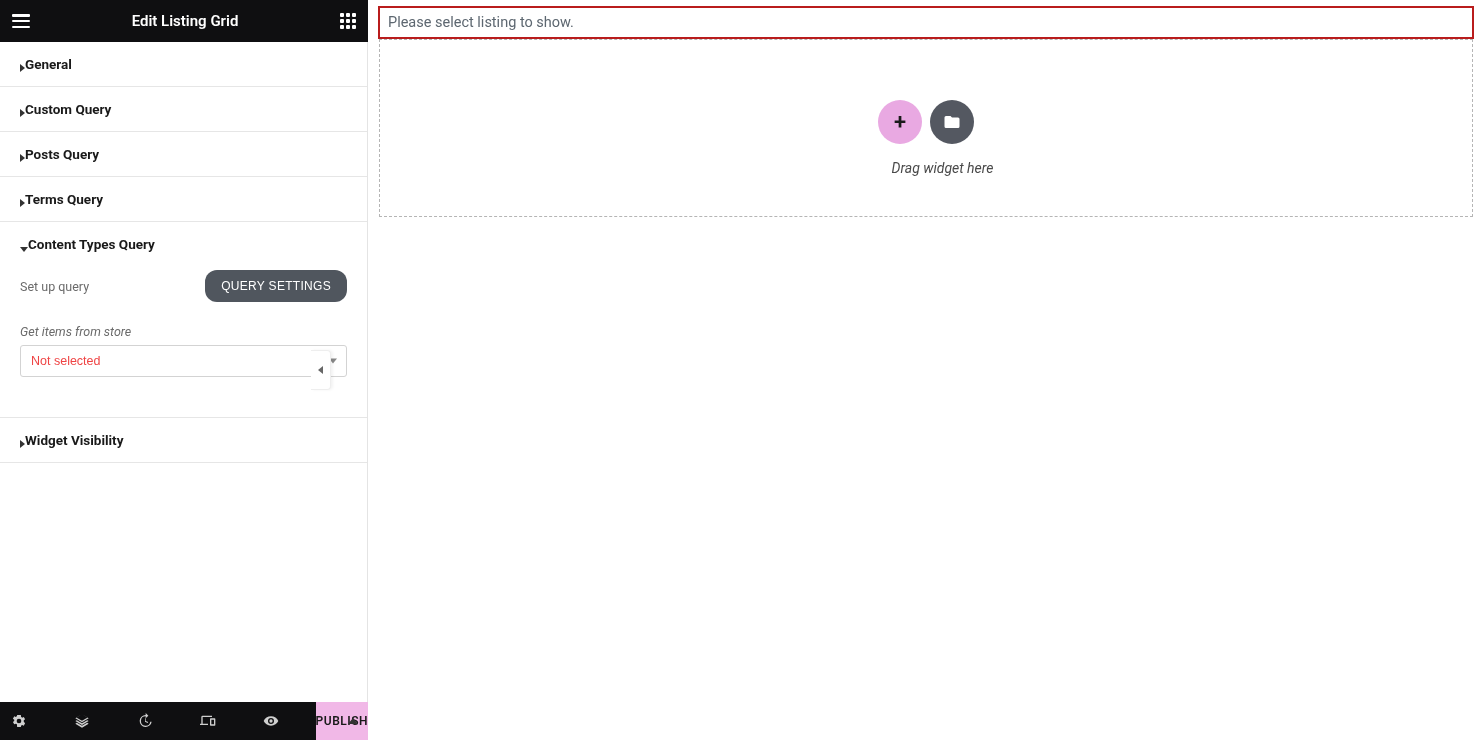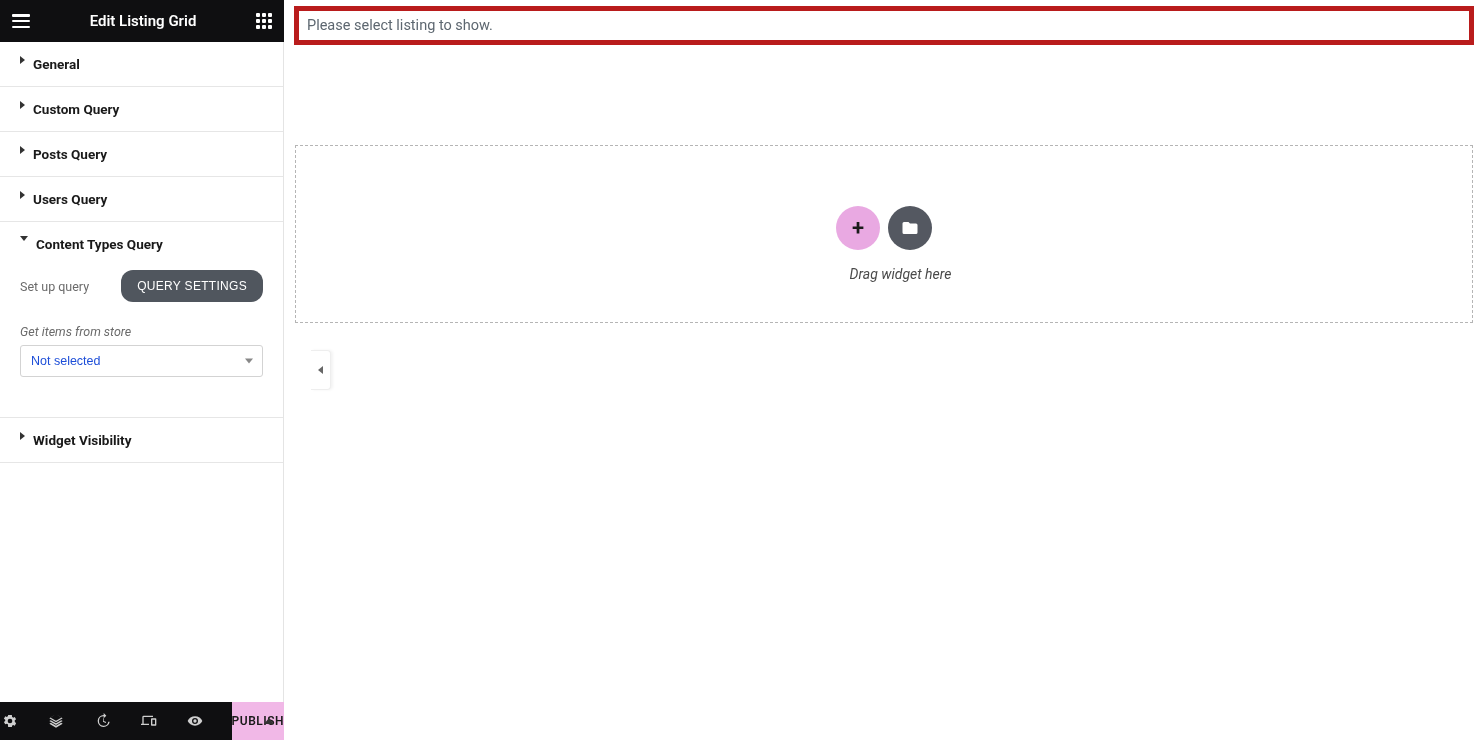--- a/index.html
+++ b/index.html
@@ -1,60 +1,60 @@
 <!DOCTYPE html>
 <html><head>
 <meta charset="utf-8">
 <style>
   * { box-sizing: border-box; margin: 0; padding: 0; }
   html, body { height: 100%; width: 100%; font-family: -apple-system, BlinkMacSystemFont, "Segoe UI", Roboto, Helvetica, Arial, sans-serif; font-size: 13px; color: #222; }
   body { display: flex; overflow: hidden; }
 
   
-  .sidebar { width: 284px; height: 100%; display: flex; flex-direction: column; background: #fff; position: relative; }
+  .sidebar { width: 368px; height: 100%; display: flex; flex-direction: column; background: #fff; position: relative; }
   .sidebar-header { height: 42px; background: #0f0f11; color: #fff; display: flex; align-items: center; justify-content: space-between; padding: 0 12px; }
   .sidebar-header .title { font-weight: 600; font-size: 15px; flex: 1; text-align: center; }
   .hamburger, .grid-icon { width: 18px; height: 14px; display: flex; flex-direction: column; justify-content: space-between; cursor: pointer; }
   .hamburger span { display: block; height: 2.5px; background: #fff; border-radius: 1px; }
   .grid3 { width: 16px; height: 16px; display: grid; grid-template-columns: repeat(3,1fr); grid-template-rows: repeat(3,1fr); gap: 2px; cursor: pointer; }
   .grid3 span { background: #fff; width: 100%; height: 100%; border-radius: 1px; }
 
   .panel-scroll { flex: 1; overflow: auto; border-right: 1px solid #e4e4e4; }
   .section { border-bottom: 1px solid #e6e6e6; }
-  .section-header { display: flex; align-items: flex-start; padding: 14px 20px; cursor: pointer; font-weight: 700; font-size: 13.5px; color: #1a1a1a; gap: 8px; }
+  .section-header { display: flex; align-items: flex-end; padding: 14px 20px; cursor: pointer; font-weight: 700; font-size: 13.5px; color: #1a1a1a; }
   .caret-right { width: 0; height: 0; border-top: 4px solid transparent; border-bottom: 4px solid transparent; border-left: 5px solid #333; }
   .caret-down { width: 0; height: 0; border-left: 4px solid transparent; border-right: 4px solid transparent; border-top: 5px solid #333; }
   .section.expanded { border-bottom: none; }
   .section.container-group { border-top: 1px solid #e6e6e6; }
 
   .section-body { padding: 4px 20px 40px 20px; display: flex; flex-direction: column; gap: 14px; }
   .row-flex { display: flex; align-items: center; justify-content: space-between; }
   .label-sm { color: #6b6b6b; font-size: 12.5px; }
   .btn-dark { background: #50565e; color: #fff; border: none; padding: 9px 16px; font-size: 12px; letter-spacing: 0.3px; border-radius: 12px; cursor: pointer; white-space: nowrap; }
   .field-label { color: #6b6b6b; font-size: 12.5px; margin-top: 8px; font-style: italic; }
   .select-wrap { position: relative; margin-top: 6px; }
-  .select-wrap select { width: 100%; appearance: none; -webkit-appearance: none; padding: 8px 28px 8px 10px; border: 1px solid #d3d3d3; border-radius: 3px; background: #fff; font-size: 12.5px; color: #1d4ed8; cursor: pointer; }
+  .select-wrap select { width: 100%; appearance: none; -webkit-appearance: none; padding: 8px 28px 8px 10px; border: 1px solid #d3d3d3; border-radius: 3px; background: #fff; font-size: 12.5px; color: #ef4444; cursor: pointer; }
   .select-caret { position: absolute; right: 10px; top: 50%; transform: translateY(-50%); pointer-events: none; width: 0; height: 0; border-left: 4px solid transparent; border-right: 4px solid transparent; border-top: 5px solid #888; }
 
   
   .footer-bar { height: 38px; background: #0f0f11; display: flex; align-items: stretch; gap: 26px; }
   .footer-btn { width: 40px; display: flex; align-items: center; justify-content: center; color: #cfcfcf; cursor: pointer; }
   .footer-btn svg { width: 16px; height: 16px; fill: #cfcfcf; }
   .publish-wrap { flex: 1; background: #f1b8e7; display: flex; align-items: center; justify-content: center; position: relative; cursor: pointer; }
   .publish-label { color: #1a1a1a; font-size: 12px; font-weight: 600; letter-spacing: 0.5px; }
   .publish-caret { position: absolute; right: 10px; top: 0; bottom: 0; display: flex; align-items: center; }
   .publish-caret .caret-up { width: 0; height: 0; border-left: 5px solid transparent; border-right: 5px solid transparent; border-bottom: 6px solid #333; }
 
   
   .collapse-handle { position: absolute; left: 311px; top: 350px; width: 20px; height: 40px; background: #fff; border: 1px solid #eee; border-left: none; border-radius: 0 4px 4px 0; display: flex; align-items: center; justify-content: center; cursor: pointer; box-shadow: 2px 0 3px rgba(0,0,0,0.05); z-index: 5; }
   .collapse-handle .caret-left { width: 0; height: 0; border-top: 4px solid transparent; border-bottom: 4px solid transparent; border-right: 5px solid #666; }
 
   
   .canvas { flex: 1; height: 100%; background: #fff; position: relative; padding: 6px 6px 6px 10px; overflow: auto; }
-  .notice { border: 5px solid #b91c1c; padding: 6px 8px; font-size: 14.5px; color: #5d6770; margin-bottom: 100px; }
+  .notice { border: 2px solid #b91c1c; padding: 6px 8px; font-size: 14.5px; color: #5d6770; }
   .section-area { border: 1px dashed #b5b5b5; display: flex; flex-direction: column; align-items: center; justify-content: center; padding: 60px 0 40px 0; margin: 0 1px; }
   .btn-row { display: flex; gap: 8px; margin-bottom: 16px; }
   .round-btn { width: 44px; height: 44px; border-radius: 50%; display: flex; align-items: center; justify-content: center; cursor: pointer; }
   .round-add { background: #e9a9e2; }
   .round-add .plus { font-size: 22px; line-height: 1; color: #1a1a1a; font-weight: 600; }
   .round-folder { background: #545861; }
   .round-folder svg { width: 18px; height: 18px; fill: #fff; }
   .drag-hint { color: #4a4a4a; font-style: italic; font-size: 14px; margin-left: 33px; }
 </style>
 </head>
@@ -96,21 +96,21 @@
     </div>
     <div class="section">
       <div class="section-header">
         <span class="caret-right"></span>
         <span>Posts Query</span>
       </div>
     </div>
     <div class="section">
       <div class="section-header">
         <span class="caret-right"></span>
-        <span>Users Query</span>
+        <span>Terms Query</span>
       </div>
     </div>
 
     <div class="section expanded">
       <div class="section-header">
         <span class="caret-down"></span>
         <span>Content Types Query</span>
       </div>
       <div class="section-body">
         <div class="row-flex">

